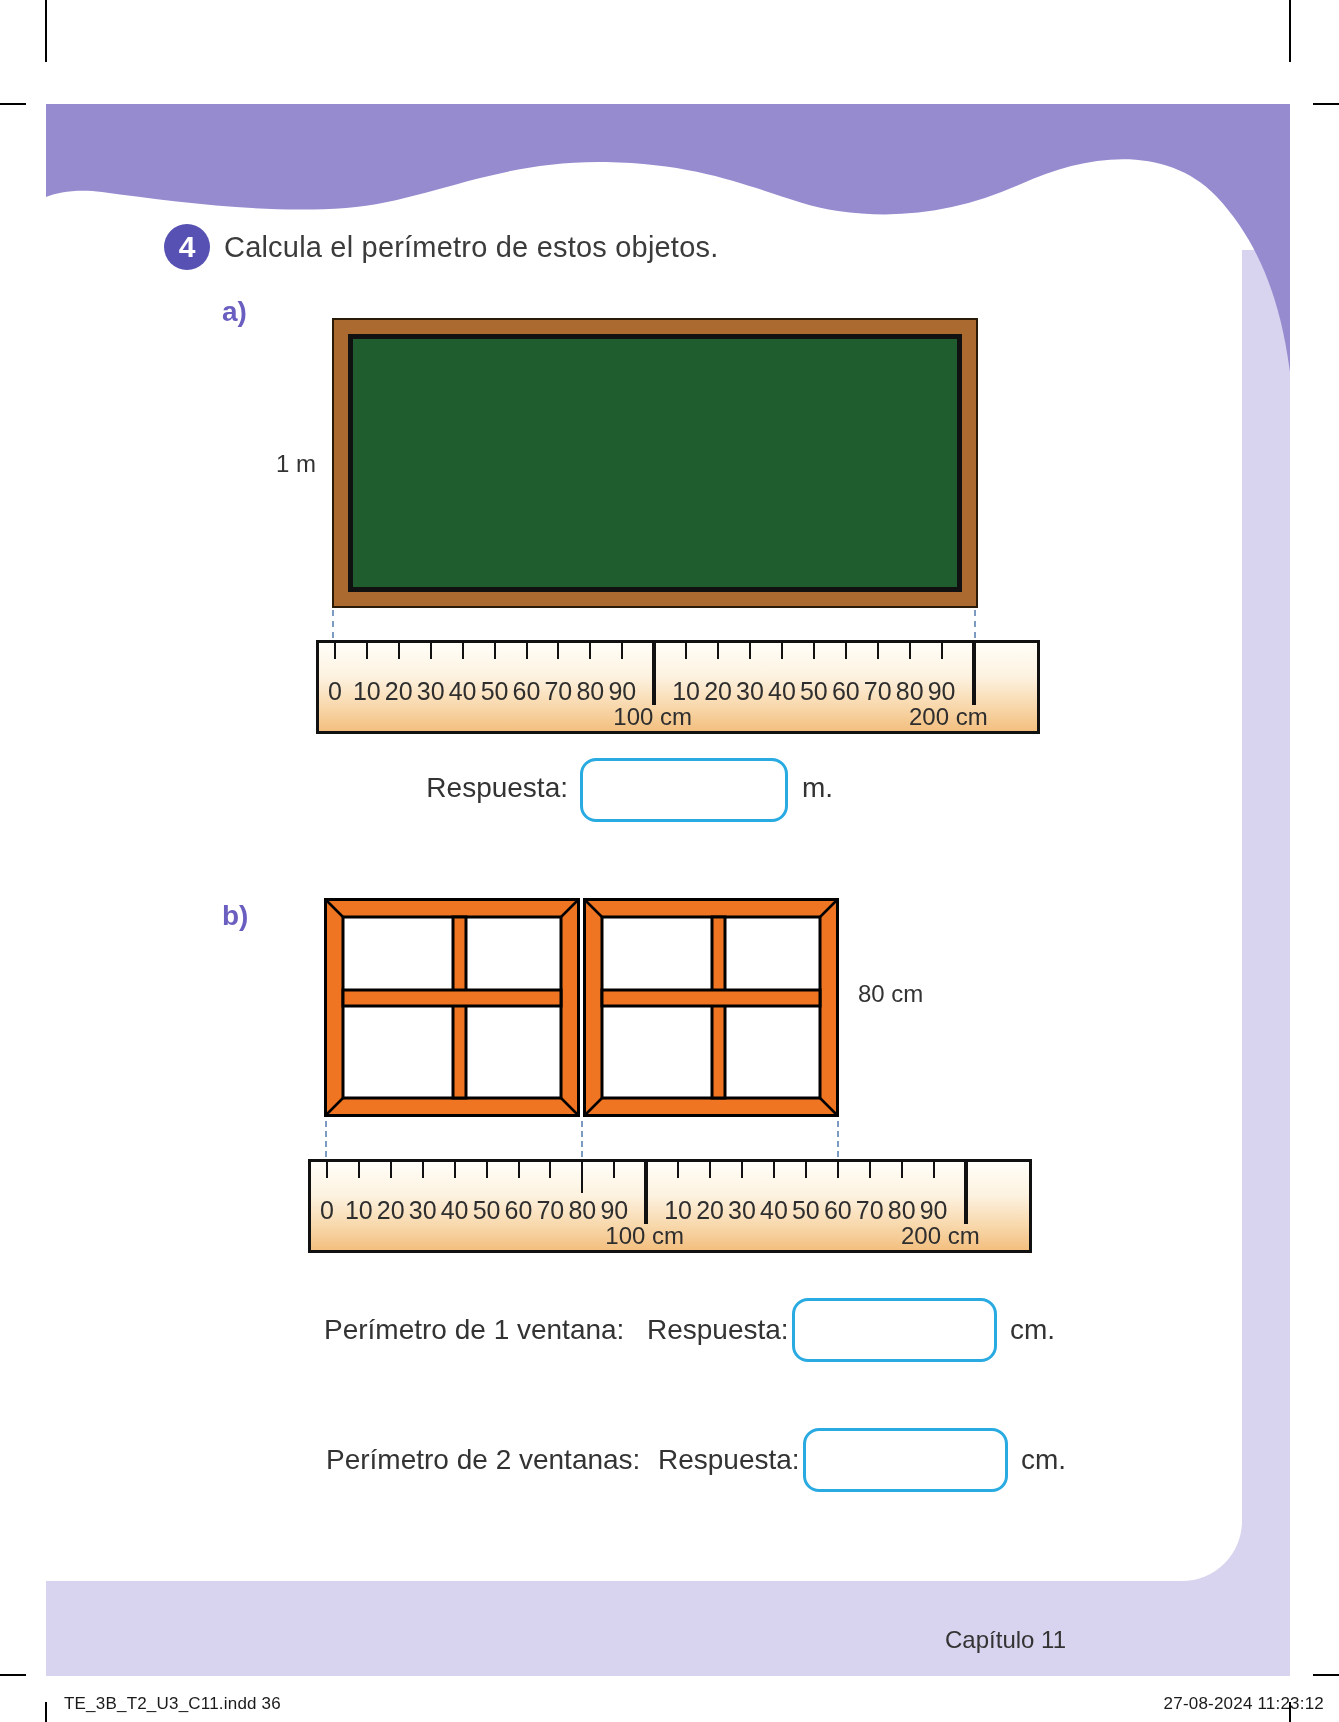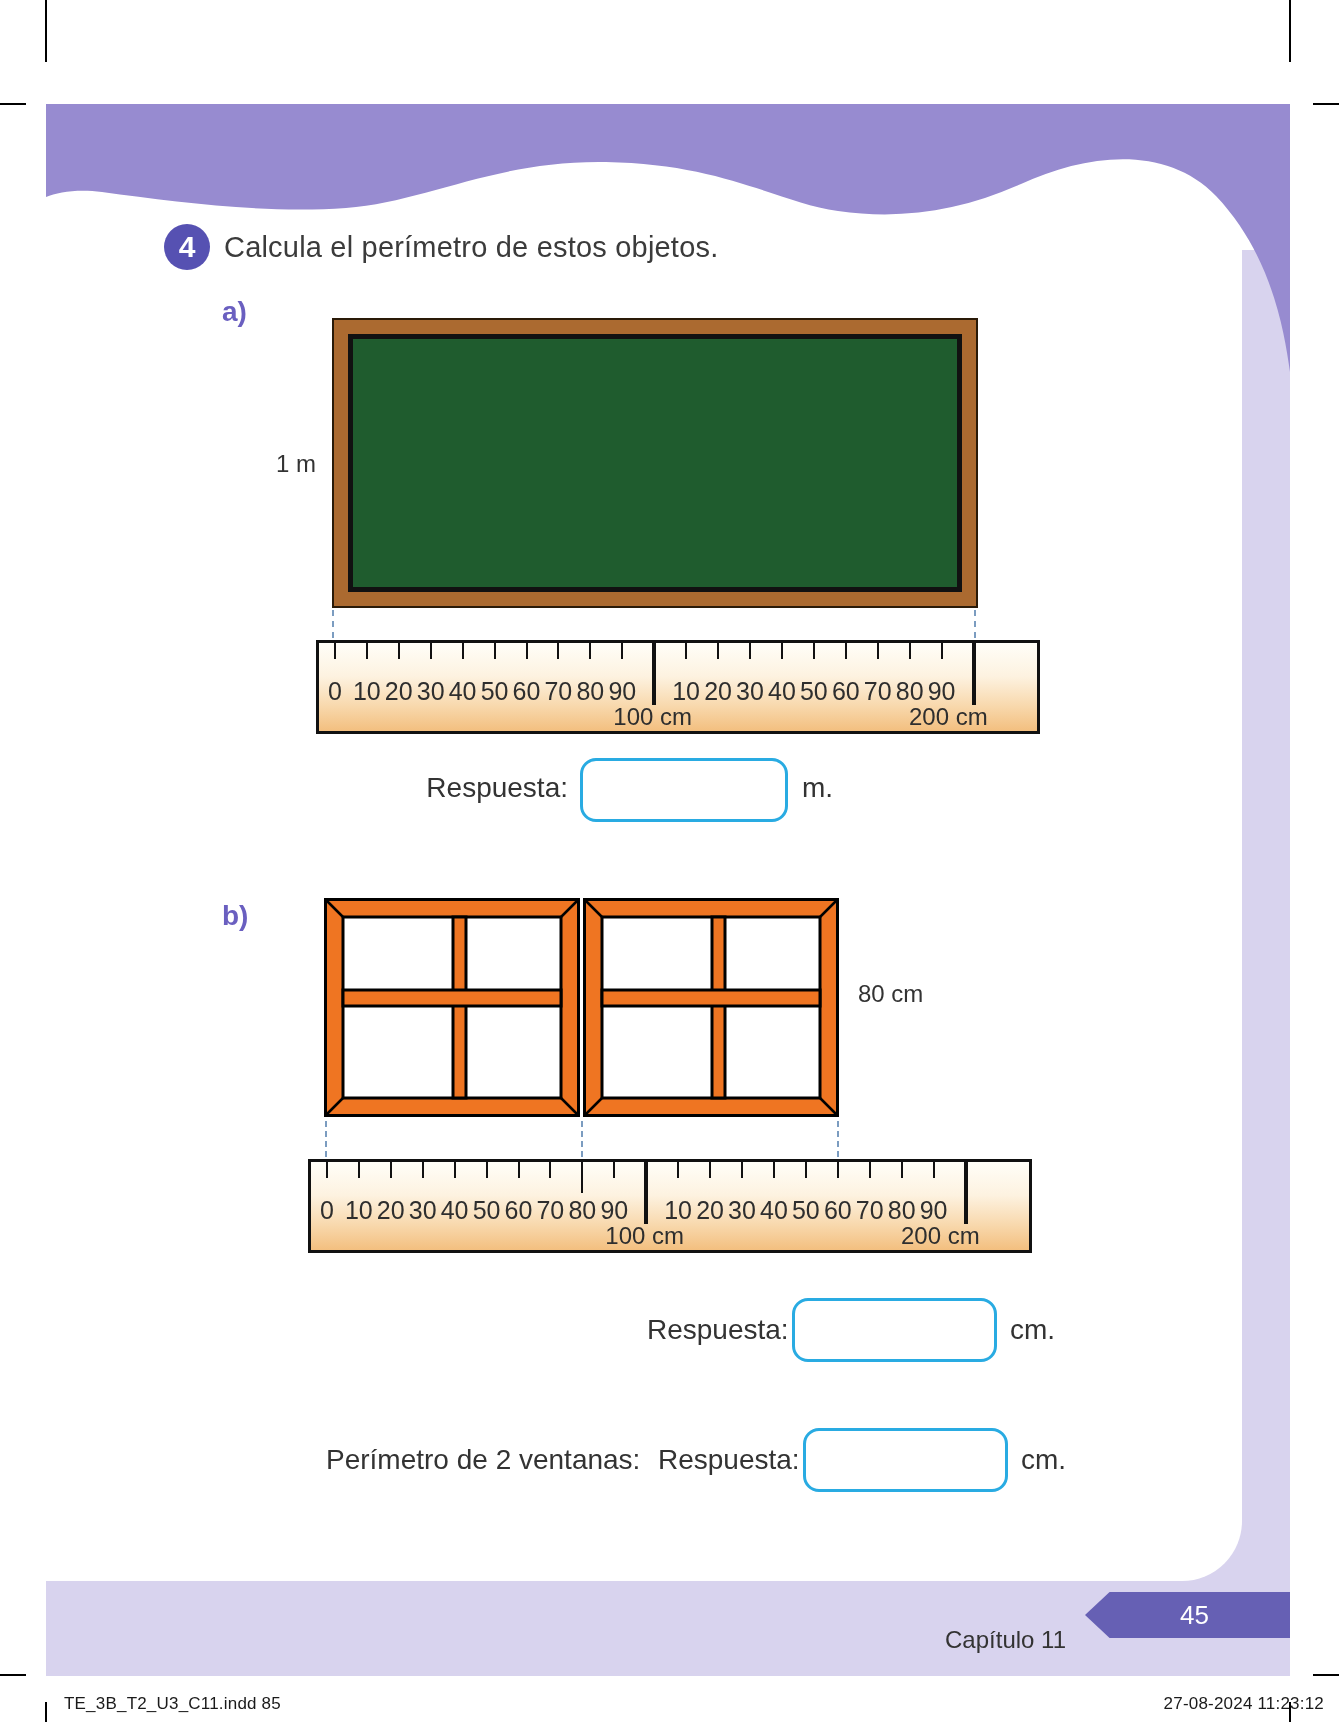--- a/index.html
+++ b/index.html
@@ -309,34 +309,32 @@
           <div class="tick-label"></div>
         </div>
       </div>
     <div class="ruler-inner">
 
     <div class="sub shift-center" style="left: 46.69%;">100 cm</div>
         <div class="sub shift-left" style="left: 91.16%;">200 cm</div>
       </div>
   </div>
 
+  <div class="answer-text" style="left:324px;top:1314px;">Perímetro de 1 ventana:</div>
   <div class="answer-text" style="left:647px;top:1314px;">Respuesta:</div>
   <div class="answer-box" style="left:792px;top:1298px;width:205px;height:64px;">
     <span></span>
   </div>
   <div class="answer-text" style="left:1010px;top:1314px;">cm.</div>
 
   <div class="answer-text" style="left:326px;top:1444px;">Perímetro de 2 ventanas:</div>
   <div class="answer-text" style="left:658px;top:1444px;">Respuesta:</div>
   <div class="answer-box" style="left:803px;top:1428px;width:205px;height:64px;">
     <span></span>
   </div>
   <div class="answer-text" style="left:1021px;top:1444px;">cm.</div>
 
   <div class="chapter">Capítulo 11</div>
-  <div class="page-tag">
-    <span>45</span>
-  </div>
-
-  <div class="imprint" style="left:64px;">TE_3B_T2_U3_C11.indd   85</div>
+
+  <div class="imprint" style="left:64px;">TE_3B_T2_U3_C11.indd   36</div>
   <div class="imprint" style="left:1024px;width:300px;text-align:right;">27-08-2024   11:23:12</div>
 
 </div>
 
 </body></html>

